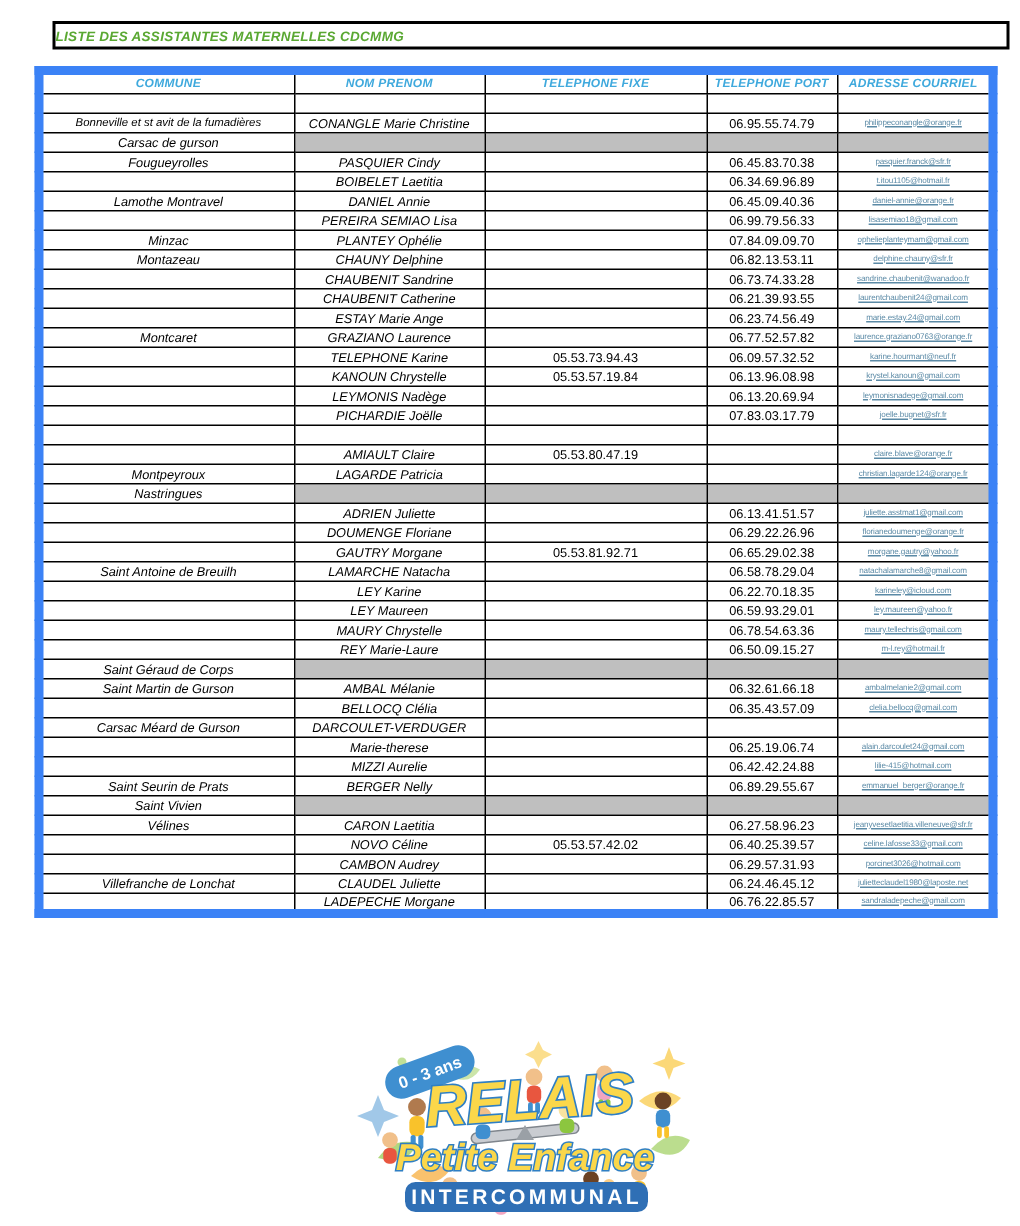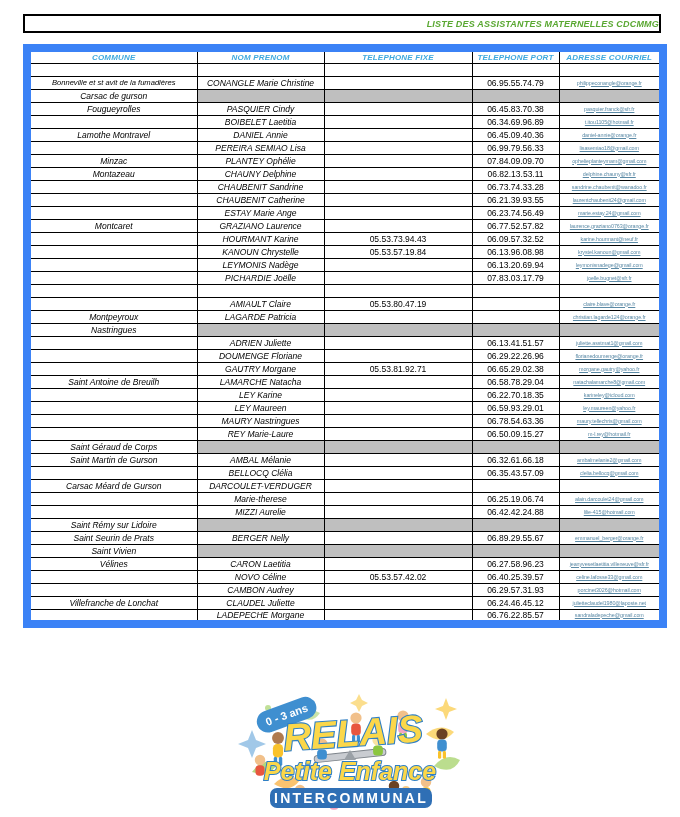--- a/index.html
+++ b/index.html
@@ -18,29 +18,29 @@
   .page {
     position: relative;
     width: 680px;
     height: 817px;
     box-sizing: border-box;
   }
 
   
   .title-banner {
     position: absolute;
-    left: 23px;
+    left: 35px;
     top: 14px;
     width: 638px;
     height: 19px;
     border: 2px solid #000000;
     box-sizing: border-box;
     display: flex;
     align-items: center;
-    justify-content: flex-end;
+    justify-content: flex-start;
   }
   .title-text {
     font-size: 9px;
     font-weight: bold;
     font-style: italic;
     color: #5aa832;
     letter-spacing: 0.2px;
     white-space: nowrap;
   }
 
@@ -48,21 +48,21 @@
   .table-wrap {
     position: absolute;
     left: 23px;
     top: 44px;
     width: 638px;
   }
   table.sheet {
     border-collapse: collapse;
     table-layout: fixed;
     width: 638px;
-    border: 8px solid #3b82f6;
+    border: 6px solid #3b82f6;
   }
   table.sheet td, table.sheet th {
     border: 1px solid #000000;
     padding: 0 2px;
     margin: 0;
     text-align: center;
     vertical-align: middle;
     box-sizing: border-box;
     overflow: hidden;
   }
@@ -239,21 +239,21 @@
           </tr>
           <tr>
             <td class="commune">Montcaret</td>
             <td class="nom">GRAZIANO Laurence</td>
             <td class="fixe"></td>
             <td class="port">06.77.52.57.82</td>
             <td class="mail">laurence.graziano0763@orange.fr</td>
           </tr>
           <tr>
             <td class="commune"></td>
-            <td class="nom">HOURMANT Karine</td>
+            <td class="nom">TELEPHONE Karine</td>
             <td class="fixe">05.53.73.94.43</td>
             <td class="port">06.09.57.32.52</td>
             <td class="mail">karine.hourmant@neuf.fr</td>
           </tr>
           <tr>
             <td class="commune"></td>
             <td class="nom">KANOUN Chrystelle</td>
             <td class="fixe">05.53.57.19.84</td>
             <td class="port">06.13.96.08.98</td>
             <td class="mail">krystel.kanoun@gmail.com</td>
@@ -337,21 +337,21 @@
           </tr>
           <tr>
             <td class="commune"></td>
             <td class="nom">LEY Maureen</td>
             <td class="fixe"></td>
             <td class="port">06.59.93.29.01</td>
             <td class="mail">ley.maureen@yahoo.fr</td>
           </tr>
           <tr>
             <td class="commune"></td>
-            <td class="nom">MAURY Nastringues</td>
+            <td class="nom">MAURY Chrystelle</td>
             <td class="fixe"></td>
             <td class="port">06.78.54.63.36</td>
             <td class="mail">maury.tellechris@gmail.com</td>
           </tr>
           <tr>
             <td class="commune"></td>
             <td class="nom">REY Marie-Laure</td>
             <td class="fixe"></td>
             <td class="port">06.50.09.15.27</td>
             <td class="mail">m-l.rey@hotmail.fr</td>
@@ -390,27 +390,20 @@
             <td class="fixe"></td>
             <td class="port">06.25.19.06.74</td>
             <td class="mail">alain.darcoulet24@gmail.com</td>
           </tr>
           <tr>
             <td class="commune"></td>
             <td class="nom">MIZZI Aurelie</td>
             <td class="fixe"></td>
             <td class="port">06.42.42.24.88</td>
             <td class="mail">lilie-415@hotmail.com</td>
-          </tr>
-          <tr>
-            <td class="commune">Saint Rémy sur Lidoire</td>
-            <td class="nom shaded"></td>
-            <td class="fixe shaded"></td>
-            <td class="port shaded"></td>
-            <td class="mail shaded"></td>
           </tr>
           <tr>
             <td class="commune">Saint Seurin de Prats</td>
             <td class="nom">BERGER Nelly</td>
             <td class="fixe"></td>
             <td class="port">06.89.29.55.67</td>
             <td class="mail">emmanuel_berger@orange.fr</td>
           </tr>
           <tr>
             <td class="commune">Saint Vivien</td>

